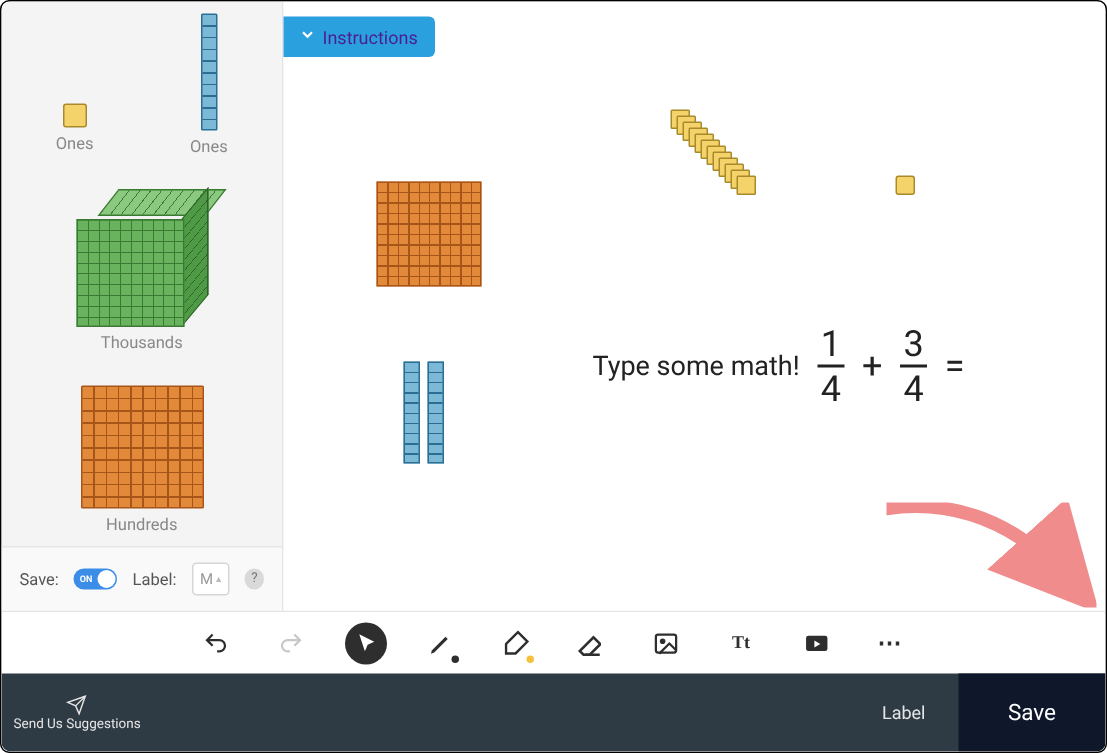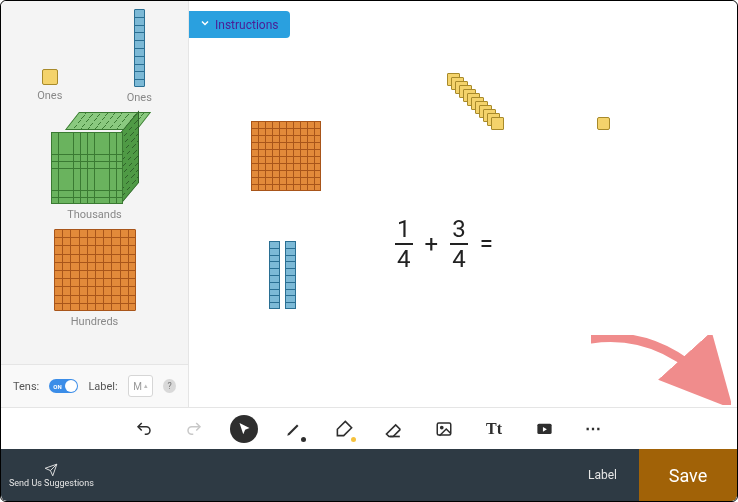--- a/index.html
+++ b/index.html
@@ -34,21 +34,21 @@
     background: #f4f4f4;
     border-right: 1px solid #e5e5e5;
     display: flex;
     flex-direction: column;
   }
   .palette {
     flex: 1;
     padding: 8px 8px 4px 8px;
     display: flex;
     flex-direction: column;
-    gap: 8px;
+    gap: 22px;
   }
   .palette-row {
     display: flex;
     gap: 8px;
   }
   .palette-cell {
     flex: 1;
     display: flex;
     flex-direction: column;
     align-items: center;
@@ -311,27 +311,27 @@
   .footer-spacer { flex: 1; }
   .btn-cancel {
     color: #e6e6e6;
     padding: 0 22px;
     height: 100%;
     display: flex; align-items: center;
     cursor: pointer;
     font-size: 12px;
   }
   .btn-save {
-    background: #a16207;
+    background: #0f172a;
     color: #fff;
     height: 100%;
     width: 98px;
     display: flex; align-items: center; justify-content: center;
     cursor: pointer;
-    font-size: 18px;
+    font-size: 15px;
   }
 </style>
 </head>
 <body>
 
 <div class="app">
   <div class="work-area">
 
     <div class="sidebar">
       <div class="palette">
@@ -356,21 +356,21 @@
           </div>
         </div>
         <div class="palette-row">
           <div class="palette-cell">
             <div class="hundreds-block"></div>
             <div class="palette-label">Hundreds</div>
           </div>
         </div>
       </div>
       <div class="sidebar-controls">
-        <span>Tens:</span>
+        <span>Save:</span>
         <span class="toggle">
           <span class="toggle-text">ON</span>
         </span>
         <span style="margin-left:auto">Label:</span>
         <span class="size-select">
           <span>M</span>
           <span style="font-size:7px;color:#bbb">▴</span>
         </span>
         <span class="help-ico">?</span>
       </div>
@@ -400,20 +400,21 @@
         <div class="cube" style="left:24px;top:24px"></div>
         <div class="cube" style="left:28px;top:28px"></div>
         <div class="cube" style="left:32px;top:32px"></div>
         <div class="cube" style="left:36px;top:36px"></div>
         <div class="cube" style="left:40px;top:40px"></div>
         <div class="cube" style="left:44px;top:44px"></div>
       </div>
       <div class="lone-one"></div>
 
       <div class="math-row">
+        <span>Type some math!</span>
         <span class="frac">
           <span class="num">1</span>
           <span class="den">4</span>
         </span>
         <span class="op">+</span>
         <span class="frac">
           <span class="num">3</span>
           <span class="den">4</span>
         </span>
         <span class="op">=</span>
@@ -466,21 +467,21 @@
           <path d="M7 21h12" stroke="#2e2e2e"></path>
         </svg>
     </div>
     <div class="tool" title="image">
       <svg width="18" height="18" viewBox="0 0 24 24" fill="none" stroke="#2e2e2e" stroke-width="2">
           <rect x="3" y="4" width="18" height="16" rx="2"></rect>
           <circle cx="9" cy="10" r="1.5" fill="#2e2e2e"></circle>
           <path d="M21 18l-6-6-9 9"></path>
         </svg>
     </div>
-    <div class="tool" style="font-weight:600;font-size:16px;font-family:Georgia,serif" title="text">Tt</div>
+    <div class="tool" style="font-weight:600;font-size:12px;font-family:Georgia,serif" title="text">Tt</div>
     <div class="tool" title="video">
       <svg width="19" height="19" viewBox="0 0 24 24">
           <rect x="3" y="6" width="18" height="13" rx="2" fill="#2e2e2e"></rect>
           <path d="M10 10l5 3-5 3z" fill="#fff"></path>
         </svg>
     </div>
     <div class="tool" style="font-size:16px;letter-spacing:2px;font-weight:bold" title="more">⋯</div>
   </div>
 
   <div class="footer">

